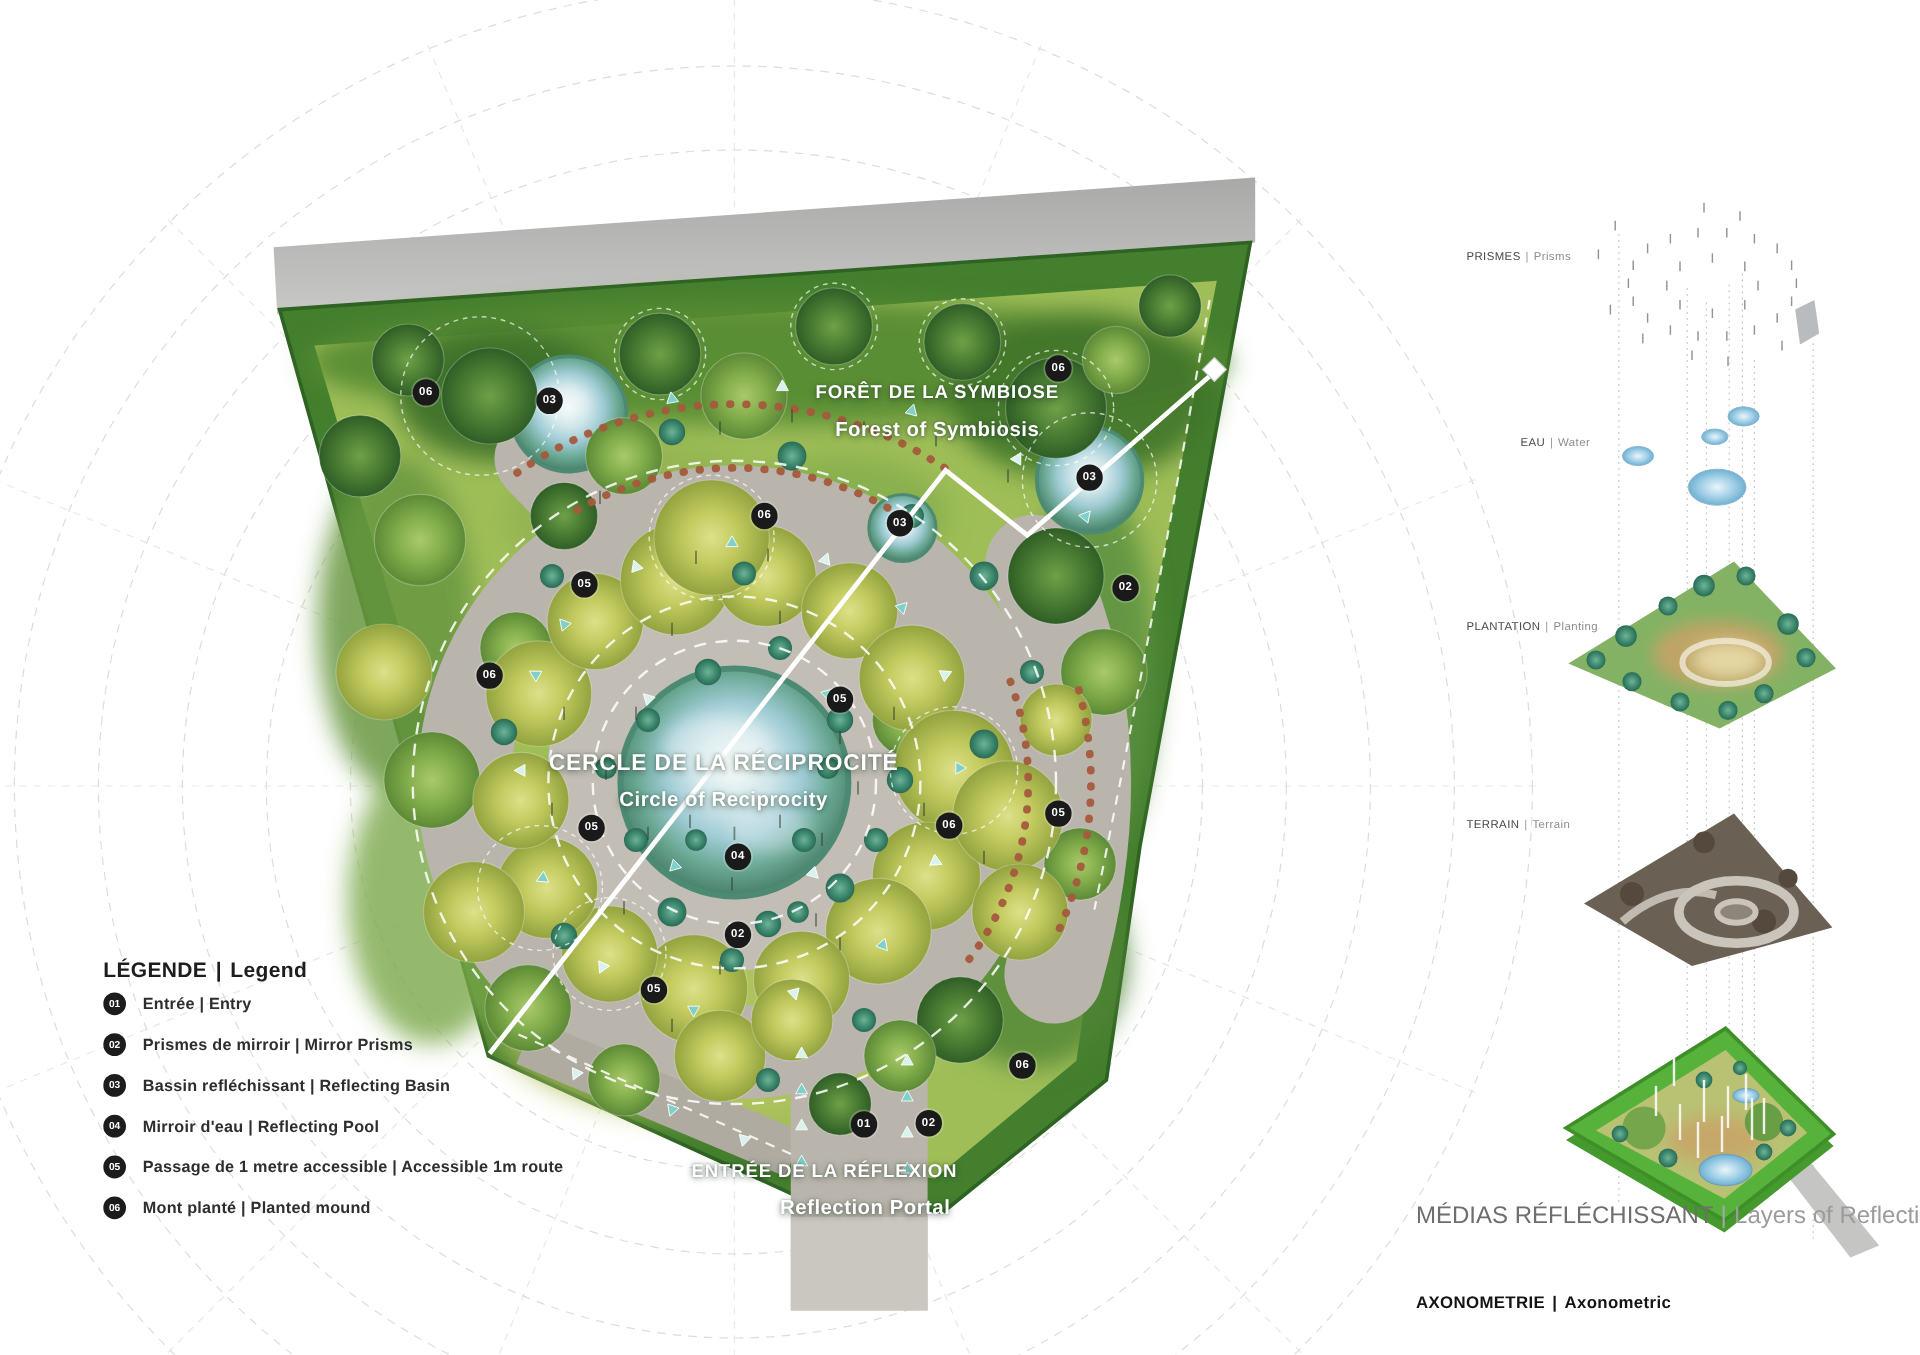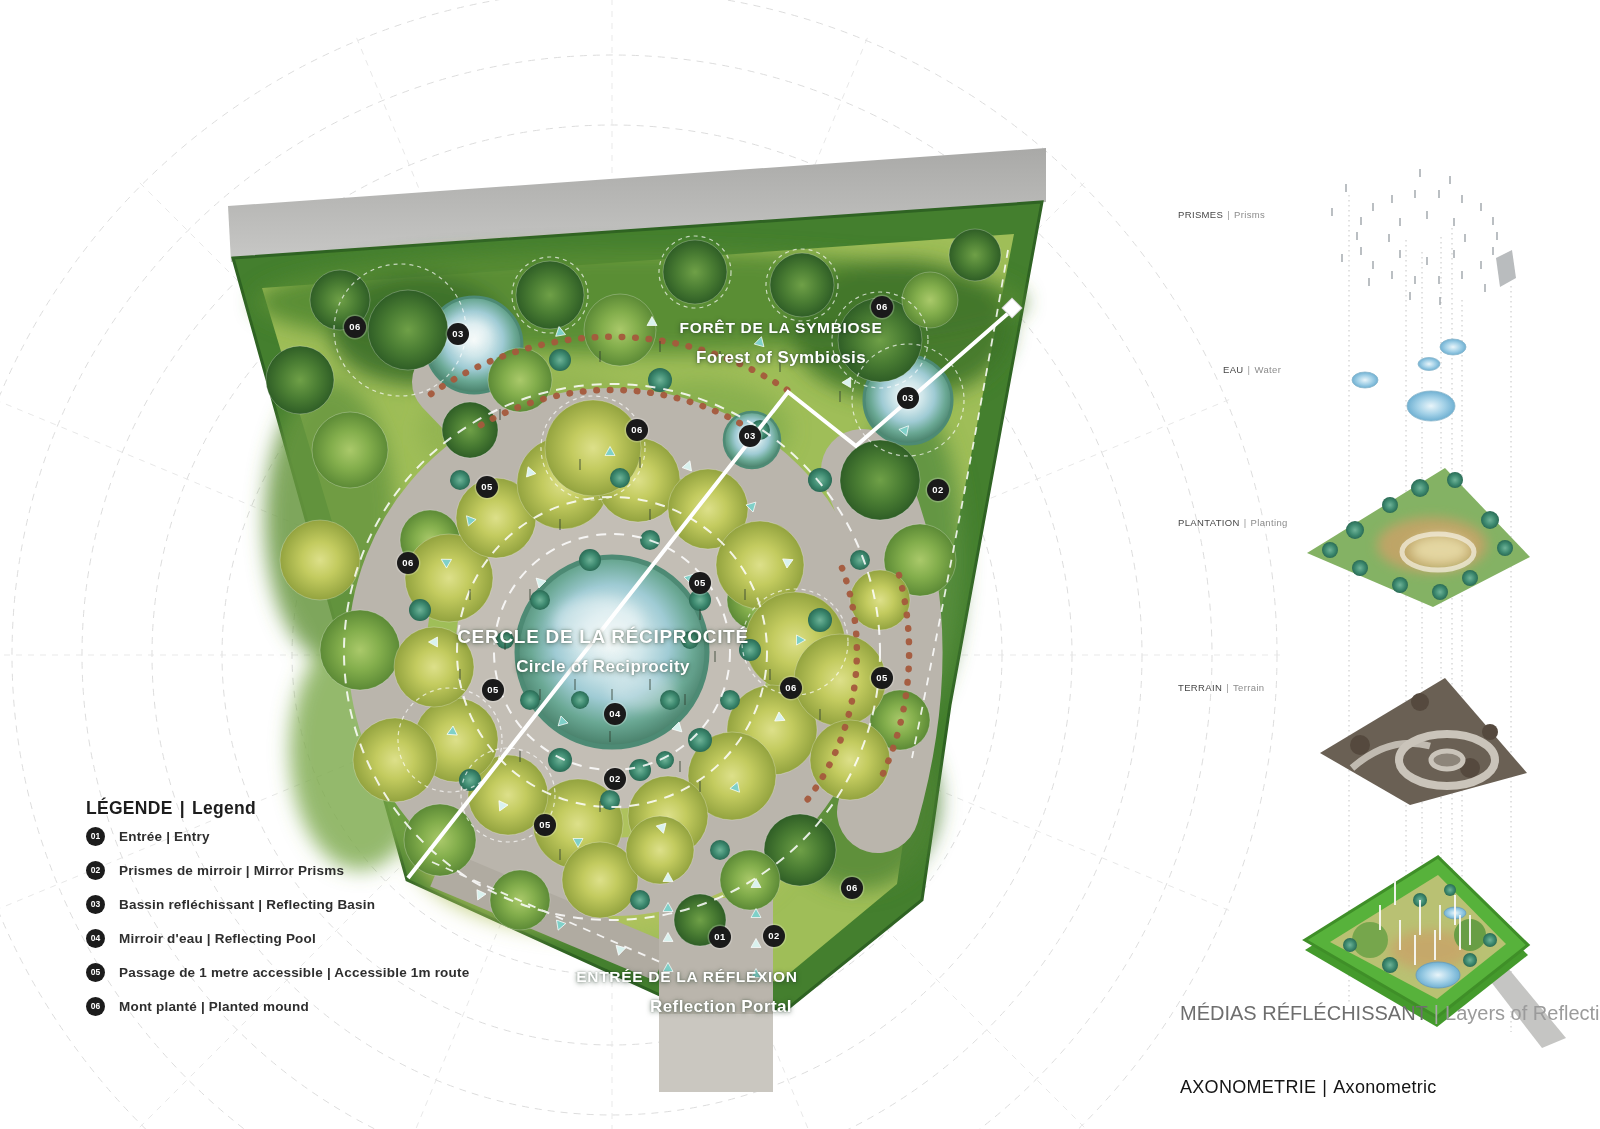--- a/index.html
+++ b/index.html
@@ -19,29 +19,29 @@
   
   .legend{position:absolute;left:86px;top:798px;}
   .legend-title{font-size:17.5px;font-weight:bold;color:#1d1d1d;letter-spacing:.3px;}
   .legend-title .sep{margin:0 7px;}
   .legend-row{display:flex;align-items:center;height:34px;}
   .lbadge{flex:0 0 auto;width:19px;height:19px;border-radius:50%;background:#1c1c1c;color:#fff;
           font:bold 8.5px/19px "Liberation Sans",sans-serif;text-align:center;margin-right:14px;}
   .legend-label{font-size:13.5px;font-weight:600;color:#2e2e2e;letter-spacing:.2px;}
   
   .axlabel{font-size:9.5px;letter-spacing:.35px;}
-  .axlabel .fr{color:#474747;}
+  .axlabel .fr{color:#474747;margin-left:44px;}
   .axlabel .sep{color:#9a9a9a;margin:0 4px;}
   .axlabel .en{color:#8c8c8c;}
   
   .ax-subtitle{left:1180px;top:1002px;font-size:20px;}
   .ax-subtitle .fr{color:#6e6e6e;}
   .ax-subtitle .sep{color:#a8a8a8;margin:0 6px;}
   .ax-subtitle .en{color:#9b9b9b;}
-  .ax-title{left:1180px;top:1077px;font-size:18px;font-weight:normal;color:#141414;letter-spacing:.3px;}
+  .ax-title{left:1180px;top:1077px;font-size:14px;font-weight:bold;color:#141414;letter-spacing:.3px;}
   .ax-title .sep{margin:0 6px;}
 </style>
 </head>
 <body>
 
 <div id="canvas">
 
 <svg id="art" width="1600" height="1129" viewBox="0 0 1600 1129">
   <defs>
     <radialGradient id="gPool" cx="50%" cy="45%" r="55%">

